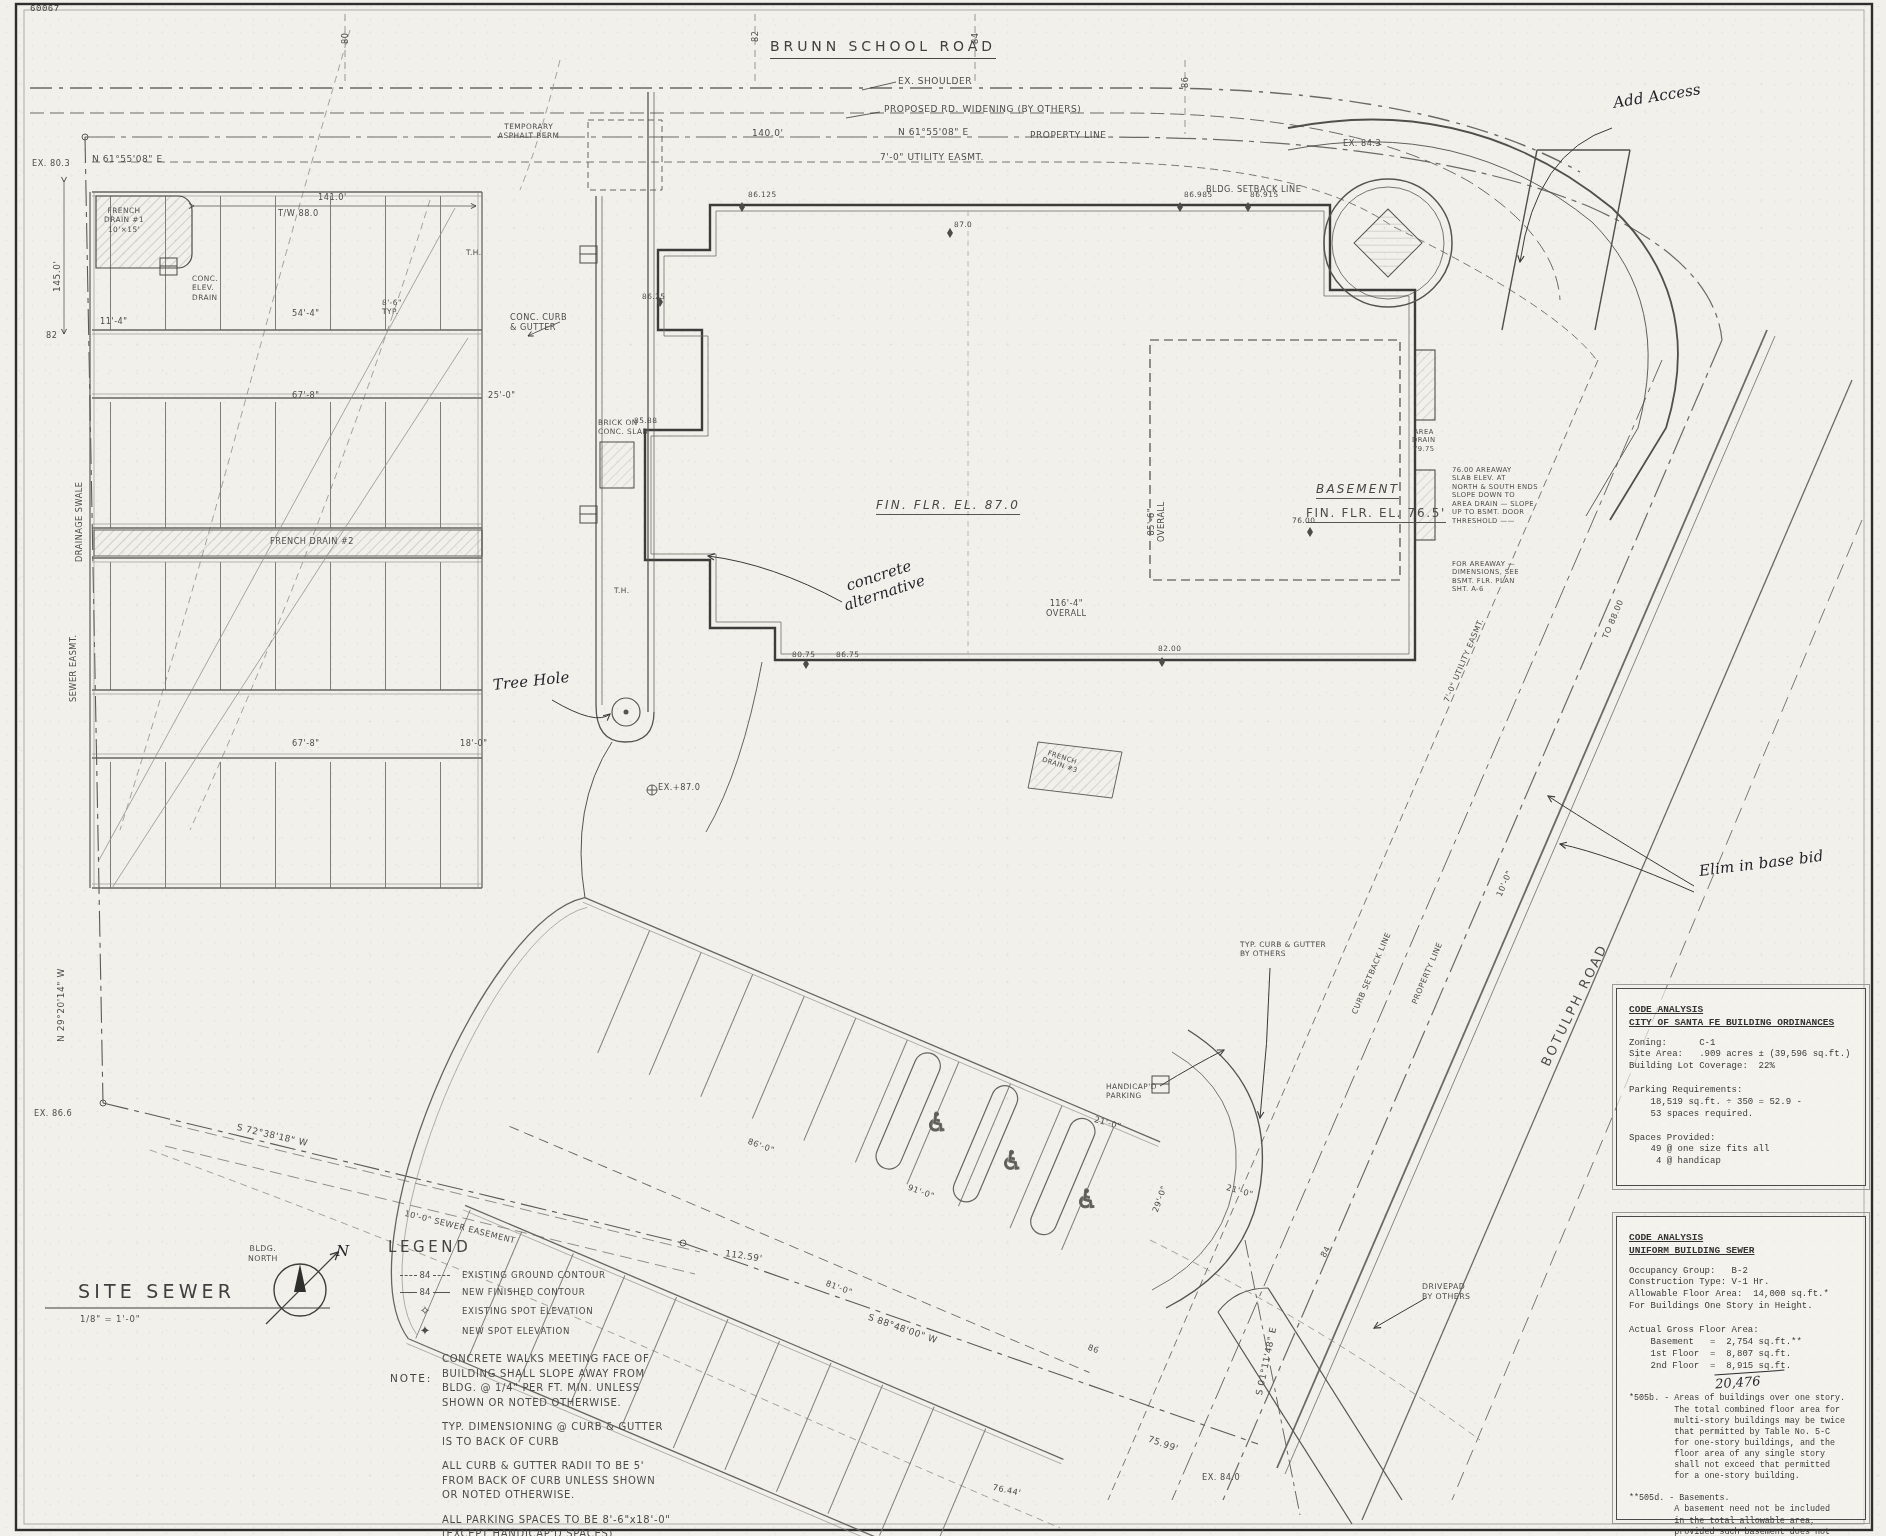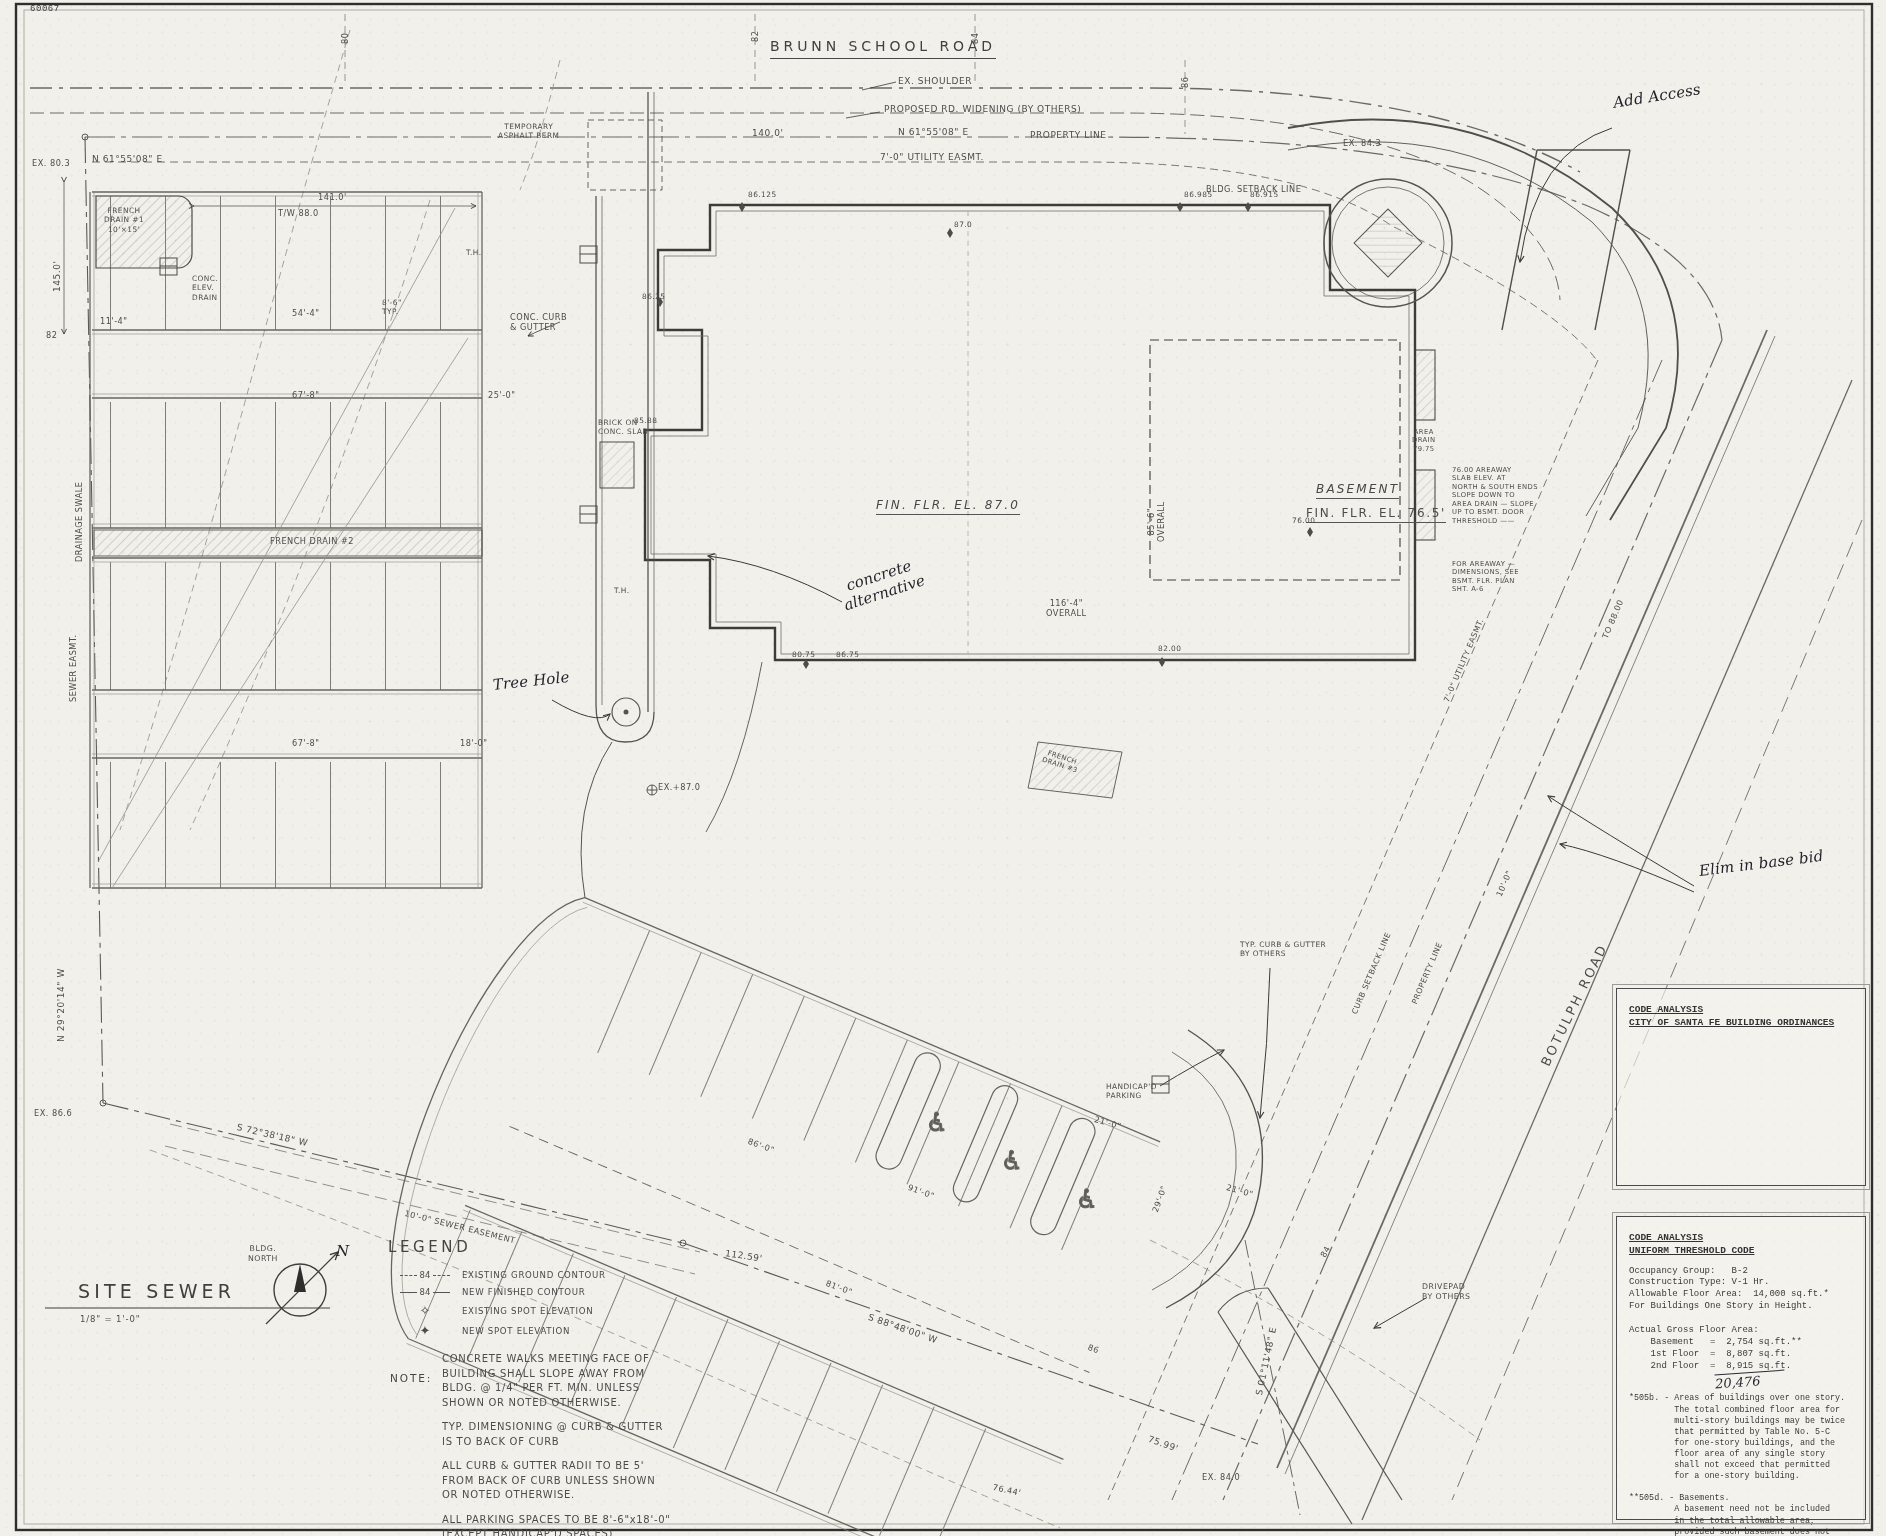--- a/index.html
+++ b/index.html
@@ -441,25 +441,36 @@
   <p>ALL CURB &amp; GUTTER RADII TO BE 5'
 FROM BACK OF CURB UNLESS SHOWN
 OR NOTED OTHERWISE.</p>
   <p>ALL PARKING SPACES TO BE 8'-6"x18'-0"
 (EXCEPT HANDICAP'D SPACES)</p>
 </div>
 
 <div class="codebox" style="left:1616px;top:988px;width:226px;height:172px">
   <div class="h">CODE ANALYSIS</div>
   <div class="h">CITY OF SANTA FE BUILDING ORDINANCES</div>
+  <div class="mono" style="margin-top:8px">Zoning:      C-1
+Site Area:   .909 acres ± (39,596 sq.ft.)
+Building Lot Coverage:  22%
+
+Parking Requirements:
+    18,519 sq.ft. ÷ 350 = 52.9 -
+    53 spaces required.
+
+Spaces Provided:
+    49 @ one size fits all
+     4 @ handicap</div>
 </div>
 
 <div class="codebox" style="left:1616px;top:1216px;width:226px;height:278px">
   <div class="h">CODE ANALYSIS</div>
-  <div class="h">UNIFORM THRESHOLD CODE</div>
+  <div class="h">UNIFORM BUILDING SEWER</div>
   <div class="mono" style="margin-top:8px">Occupancy Group:   B-2
 Construction Type: V-1 Hr.
 Allowable Floor Area:  14,000 sq.ft.*
 For Buildings One Story in Height.
 
 Actual Gross Floor Area:
     Basement   =  2,754 sq.ft.**
     1st Floor  =  8,807 sq.ft.
     2nd Floor  =  8,915 sq.ft.</div>
   <div class="hwtotal" style="left:96px;top:184px;position:relative;width:70px;border-top:1px solid #2a2a33;padding-top:1px;left:86px;top:0px">20,476</div>

